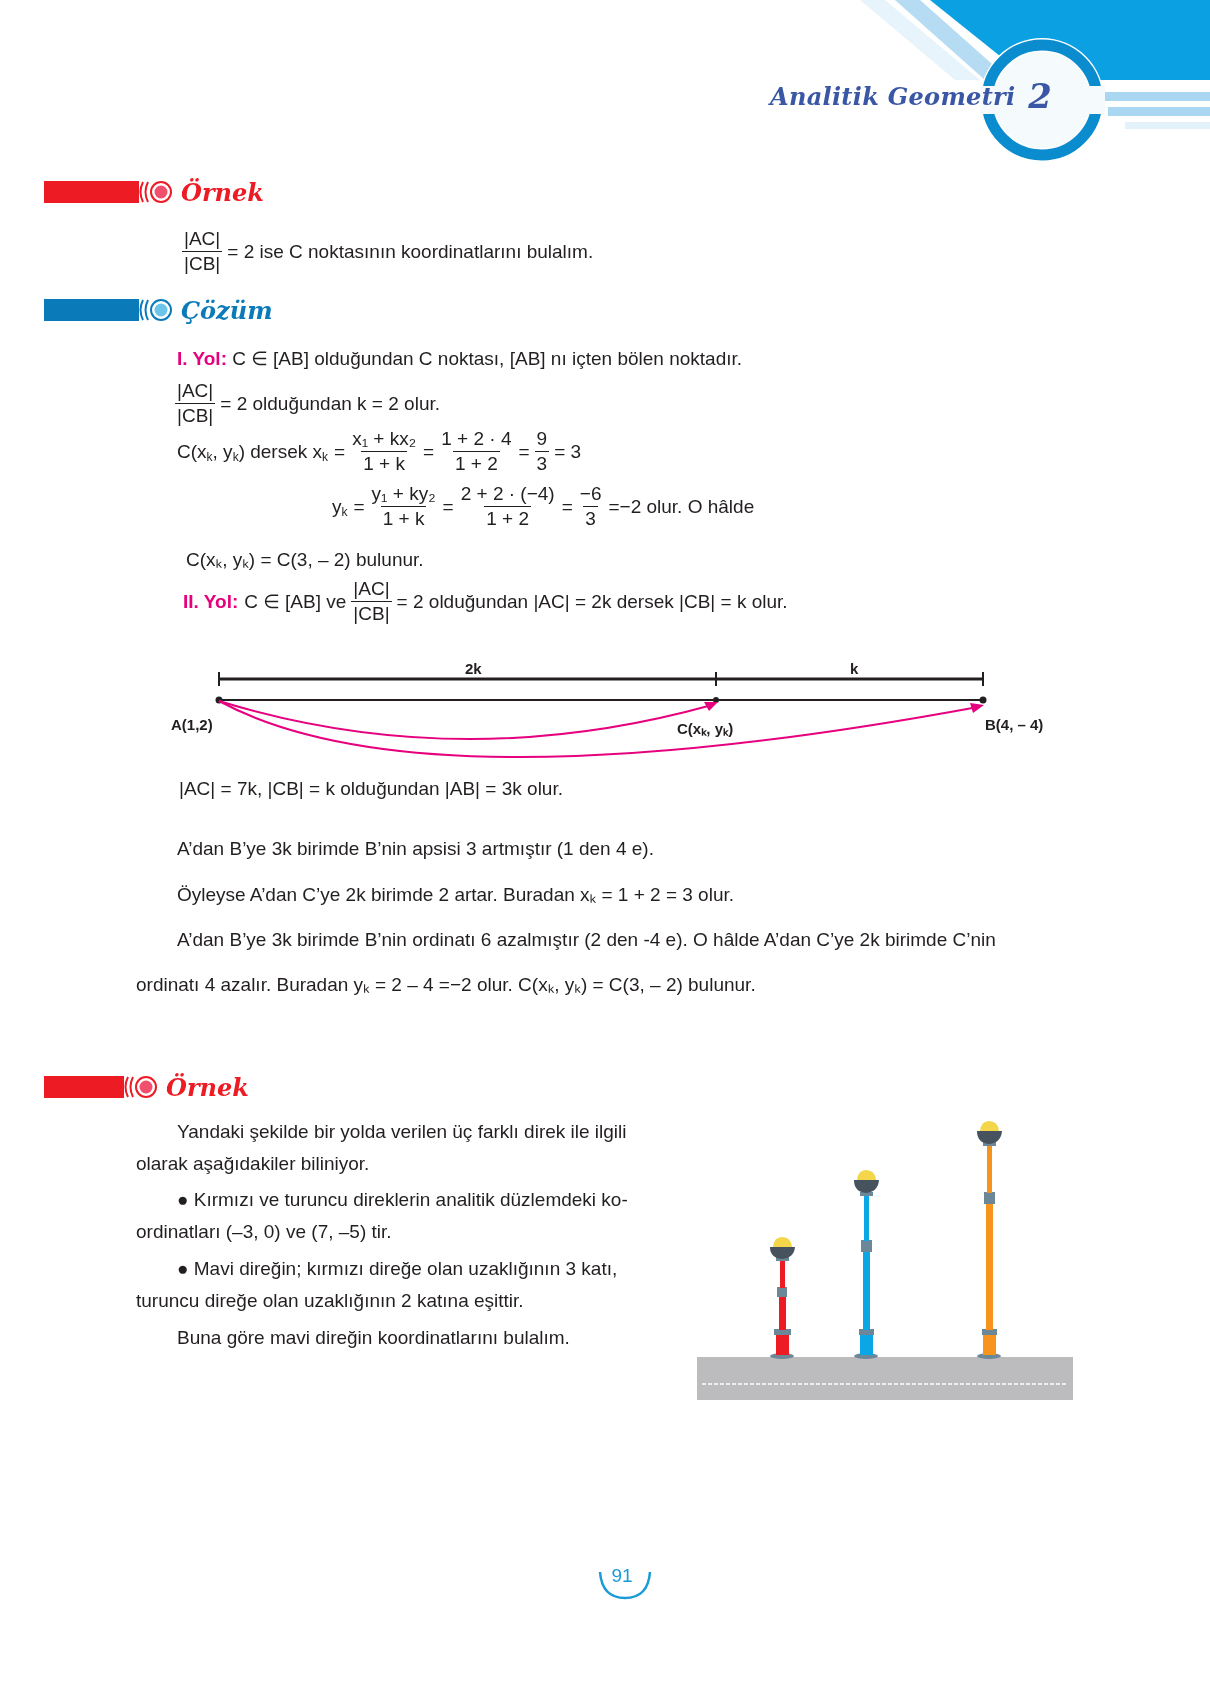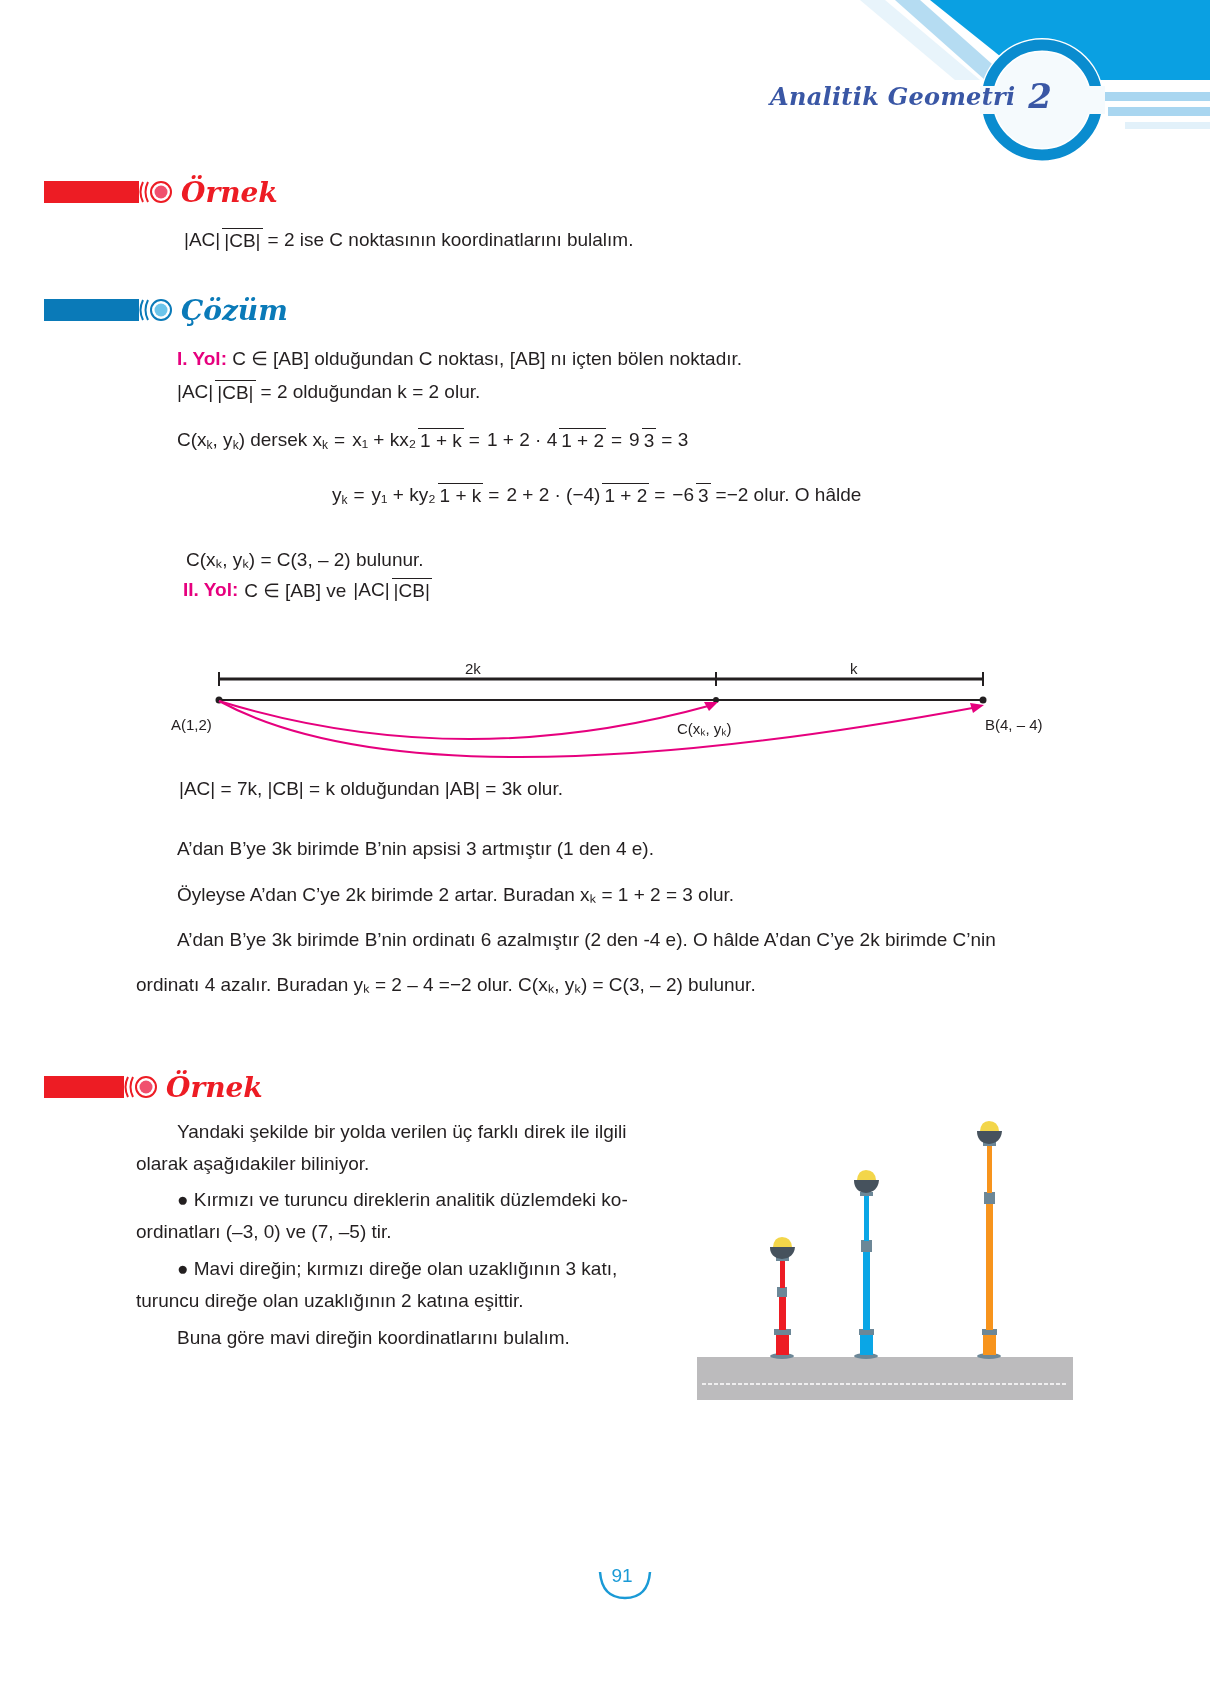--- a/index.html
+++ b/index.html
@@ -18,36 +18,36 @@
   .chapter-num {
     position:absolute; left:1000px; top:76px; width:80px; text-align:center;
     font-family:"DejaVu Serif", serif; font-style:italic; font-weight:bold;
     font-size:34px; color:#3a57a5;
   }
   
   .sec { position:absolute; height:24px; display:flex; align-items:center; }
   .sec .bar { height:22px; }
   .sec .label {
     font-family:"DejaVu Serif", serif; font-style:italic; font-weight:bold;
-    font-size:28px; margin-left:6px;
+    font-size:24px; margin-left:6px;
   }
   .red .bar { background:#ed1c24; }
   .red .label { color:#ed1c24; }
   .blue .bar { background:#0a7ab8; }
   .blue .label { color:#0a7ab8;font-style:italic; }
   
   .line { position:absolute; white-space:nowrap; display:flex; align-items:center; }
-  .frac { display:inline-flex; flex-direction:row; align-items:center; vertical-align:middle; margin:0 5px; }
+  .frac { display:inline-flex; flex-direction:column; align-items:center; vertical-align:middle; margin:0 5px; }
   .frac .num { padding:0 2px 1px; line-height:22px; }
   .frac .den { border-top:1.5px solid #231f20; padding:1px 2px 0; line-height:22px; }
   .sub { font-size:12px; position:relative; top:5px; }
   .sp { display:inline-block; width:6px; }
   .magenta { color:#e6007e; font-weight:bold; }
   .para { position:absolute; white-space:nowrap; }
-  .diagram-label { position:absolute; font-size:15px; color:#231f20; }
+  .diagram-label { position:absolute; font-size:15px; color:#231f20;font-weight:bold; }
   
   .page-num { position:absolute; left:597px; top:1565px; width:50px; text-align:center; color:#1a9ad6; font-size:19px; }
 </style>
 </head>
 <body>
 
 <svg class="hdr-svg" width="1210" height="170">
   <polygon points="860,0 885,0 980,80 955,80" fill="#e8f4fb"></polygon>
   <polygon points="895,0 920,0 1010,80 985,80" fill="#b5dcf2"></polygon>
   <polygon points="930,0 1210,0 1210,80 1030,80" fill="#0aa0e2"></polygon>
@@ -156,20 +156,21 @@
 <div class="para" style="left:186px; top:546px;">C(xₖ, yₖ) = C(3, – 2) bulunur.</div>
 
 <div class="line" style="left:183px; top:578px;">
   <span class="magenta">II. Yol:</span>
   <span class="sp"></span>
   <span>C ∈ [AB] ve</span>
   <span class="frac">
     <span class="num">|AC|</span>
     <span class="den">|CB|</span>
   </span>
+  <span>= 2 olduğundan |AC| = 2k dersek |CB| = k olur.</span>
 </div>
 
 <svg class="abs" style="left:0; top:650px;" width="1210" height="120">
   <line x1="219" y1="29" x2="983" y2="29" stroke="#231f20" stroke-width="3"></line>
   <line x1="219" y1="22" x2="219" y2="36" stroke="#231f20" stroke-width="2"></line>
   <line x1="716" y1="22" x2="716" y2="36" stroke="#231f20" stroke-width="2"></line>
   <line x1="983" y1="22" x2="983" y2="36" stroke="#231f20" stroke-width="2"></line>
   <line x1="219" y1="50" x2="983" y2="50" stroke="#231f20" stroke-width="2"></line>
   <circle cx="219" cy="50" r="3.5" fill="#231f20"></circle>
   <circle cx="716" cy="50" r="3" fill="#231f20"></circle>

